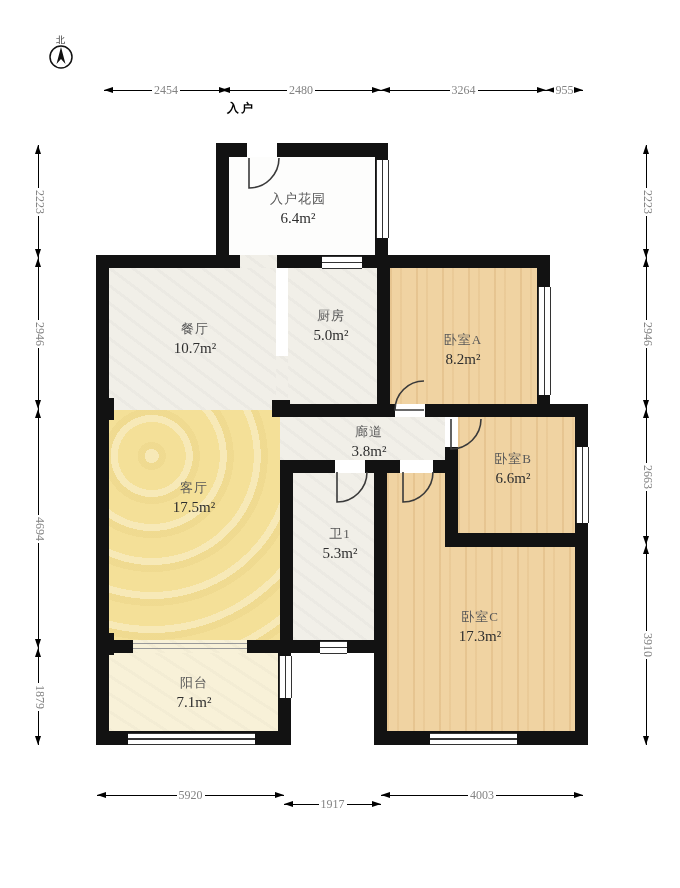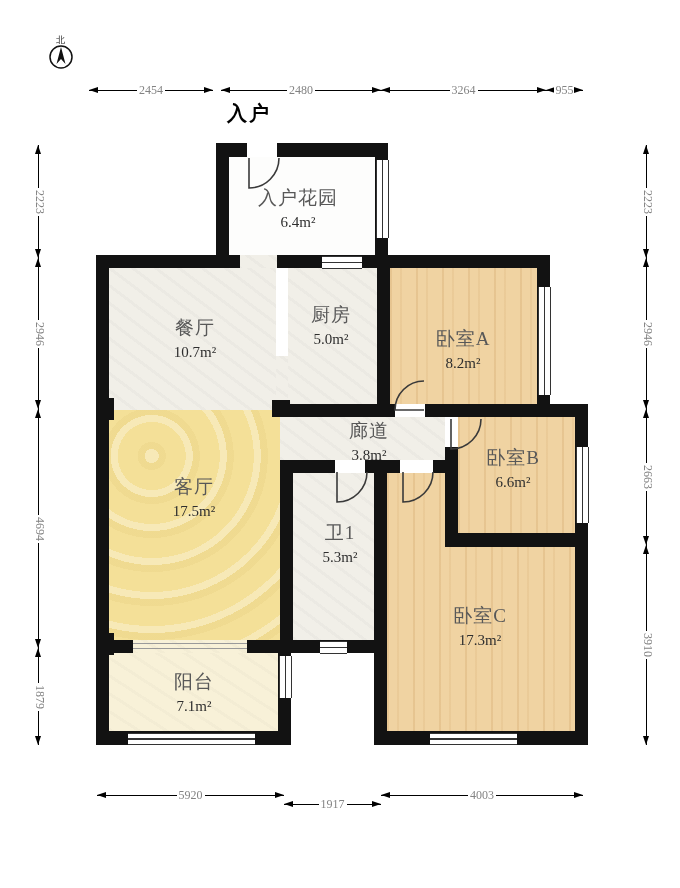--- a/index.html
+++ b/index.html
@@ -16,37 +16,37 @@
     background-image:repeating-linear-gradient(33deg,rgba(0,0,0,0.02) 0 3px,rgba(255,255,255,0) 3px 15px);}
   .f-garden{background-color:#fdfdfc;}
   .wall{position:absolute;background:#121212;z-index:2;}
   .win{position:absolute;background:#fff;z-index:3;}
   .win-h{border-top:1.5px solid #333;border-bottom:1.5px solid #333;}
   .win-h::after{content:"";position:absolute;left:0;right:0;top:50%;height:1.5px;margin-top:-1px;background:#333;}
   .win-v{border-left:1.5px solid #333;border-right:1.5px solid #333;}
   .win-v::after{content:"";position:absolute;top:0;bottom:0;left:50%;width:1.5px;margin-left:-1px;background:#333;}
   #door-layer{position:absolute;left:0;top:0;z-index:4;pointer-events:none;}
   .room-label{position:absolute;z-index:5;text-align:center;transform:translate(-50%,-50%);white-space:nowrap;}
-  .rn{display:block;font-size:19px;color:#585858;letter-spacing:1px;line-height:1.5;}
+  .rn{display:block;font-size:13px;color:#585858;letter-spacing:1px;line-height:1.5;}
   .ra{display:block;font-size:15px;color:#2e2e2e;line-height:1.3;}
   .dim{position:absolute;z-index:6;}
   .dim-h{border-top:1.2px solid #000;}
   .dim-h::before{content:"";position:absolute;left:0;top:-4px;width:0;height:0;
     border:3.5px solid transparent;border-left:none;border-right:9px solid #000;}
   .dim-h::after{content:"";position:absolute;right:0;top:-4px;width:0;height:0;
     border:3.5px solid transparent;border-right:none;border-left:9px solid #000;}
   .dim-v{border-left:1.2px solid #000;}
   .dim-v::before{content:"";position:absolute;top:0;left:-4px;width:0;height:0;
     border:3.5px solid transparent;border-top:none;border-bottom:9px solid #000;}
   .dim-v::after{content:"";position:absolute;bottom:0;left:-4px;width:0;height:0;
     border:3.5px solid transparent;border-bottom:none;border-top:9px solid #000;}
   .dim-label{position:absolute;left:50%;top:0;transform:translate(-50%,-54%);background:#fff;
     color:#838383;font-size:12px;line-height:1.15;padding:0 2px;}
   .dim-v .dim-label{left:0;top:50%;transform:translate(-50%,-50%) rotate(90deg);}
-  #entry-label{position:absolute;z-index:6;font-weight:bold;color:#000;font-size:20px;letter-spacing:2px;}
+  #entry-label{position:absolute;z-index:6;font-weight:bold;color:#000;font-size:12px;letter-spacing:2px;}
   #compass-label{position:absolute;z-index:6;font-size:9px;color:#222;}
   .thin-line{position:absolute;background:#9a9a9a;z-index:3;}
 </style>
 </head>
 <body>
 
 <div id="canvas">
 
   <div class="floor f-garden" style="left:229px;top:157px;width:146px;height:98px"></div>
   <div class="floor f-tile" style="left:238px;top:255px;width:39px;height:13px"></div>
@@ -157,21 +157,21 @@
     <span class="rn">卧室C</span>
     <span class="ra">17.3m²</span>
   </div>
   <div class="room-label" style="left:194px;top:692px">
     <span class="rn">阳台</span>
     <span class="ra">7.1m²</span>
   </div>
 
   <div id="entry-label" style="left:227px;top:100px">入户</div>
 
-  <div class="dim dim-h" style="left:89px;top:90px;width:124px">
+  <div class="dim dim-h" style="left:104px;top:90px;width:124px">
       <span class="dim-label">2454</span>
     </div>
   <div class="dim dim-h" style="left:221px;top:90px;width:160px">
       <span class="dim-label">2480</span>
     </div>
   <div class="dim dim-h" style="left:381px;top:90px;width:165px">
       <span class="dim-label">3264</span>
     </div>
   <div class="dim dim-h" style="left:546px;top:90px;width:37px">
       <span class="dim-label">955</span>

